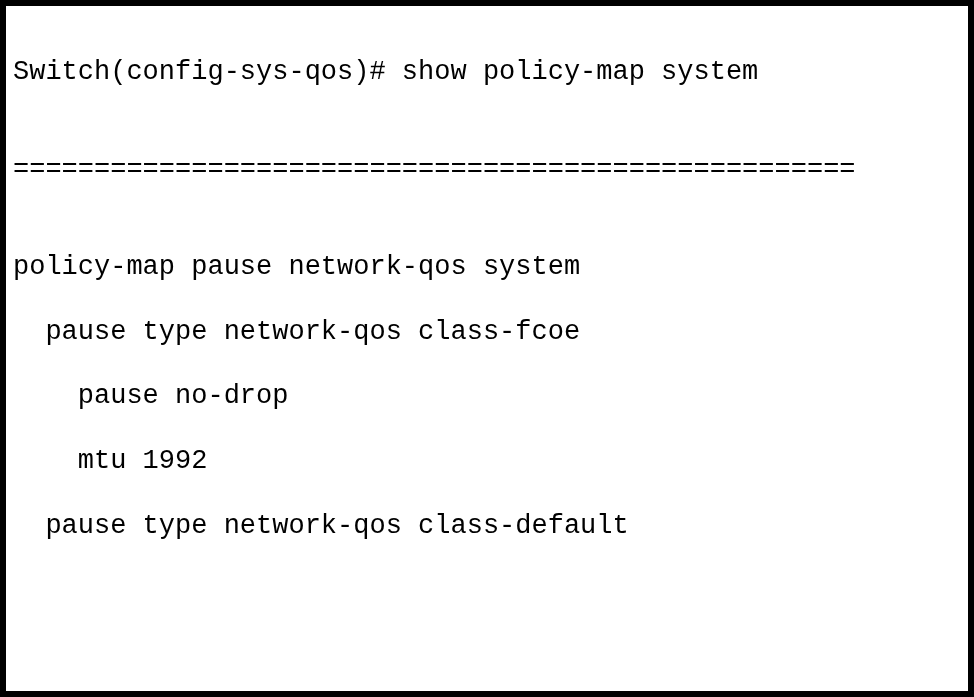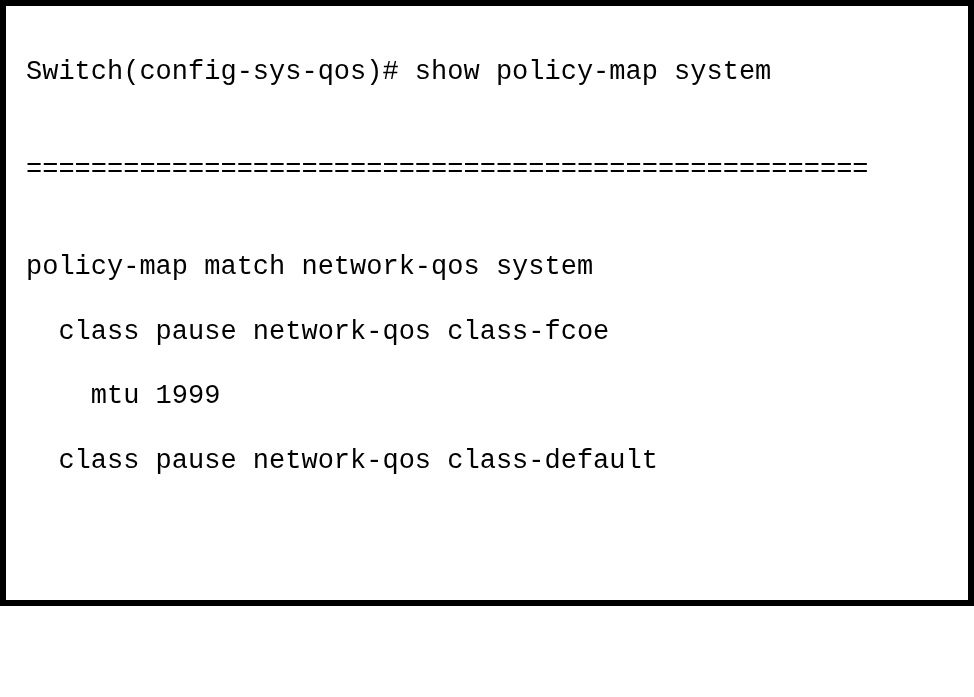--- a/index.html
+++ b/index.html
@@ -10,45 +10,46 @@
     body {
       background: #ffffff;
       padding: 0;
       width: 974px;
       height: 697px;
     }
     .terminal-container {
       border: 6px solid #000000;
       background: #ffffff;
       width: 974px;
-      height: 606px;
-      padding: 18px 20px;
+      height: 697px;
+      padding: 18px 7px;
       font-family: "Consolas", "Courier New", monospace;
       font-size: 27px;
       line-height: 1.2;
       color: #000000;
       white-space: pre;
       overflow: hidden;
     }
     .terminal-line {
       display: block;
     }
   </style>
 </head>
 <body>
 
 <div class="terminal-container">
 <span class="terminal-line">Switch(config-sys-qos)# show policy-map system</span>
 <span class="terminal-line"></span>
 <span class="terminal-line">====================================================</span>
 <span class="terminal-line"></span>
-<span class="terminal-line">policy-map match network-qos system</span>
-<span class="terminal-line">  class pause network-qos class-fcoe</span>
-<span class="terminal-line">    mtu 1999</span>
-<span class="terminal-line">  class pause network-qos class-default</span>
+<span class="terminal-line">policy-map pause network-qos system</span>
+<span class="terminal-line">  pause type network-qos class-fcoe</span>
+<span class="terminal-line">    pause no-drop</span>
+<span class="terminal-line">    mtu 1992</span>
+<span class="terminal-line">  pause type network-qos class-default</span>
 
 
 
 
 
 
 
 
 
 

